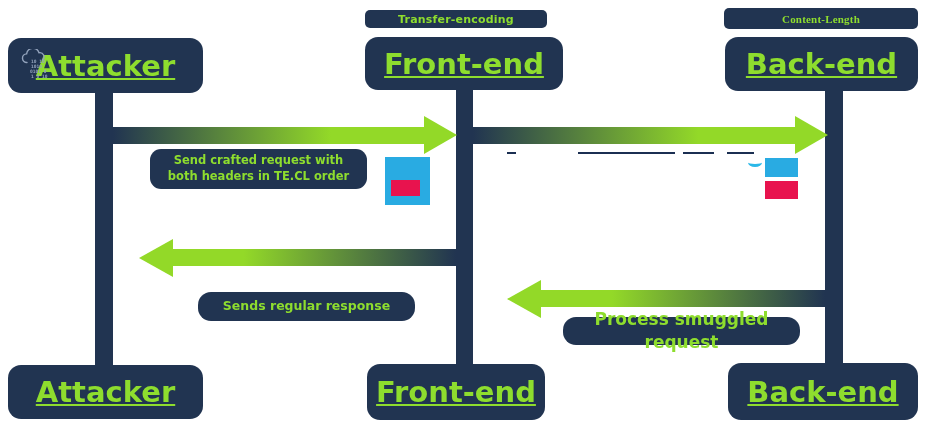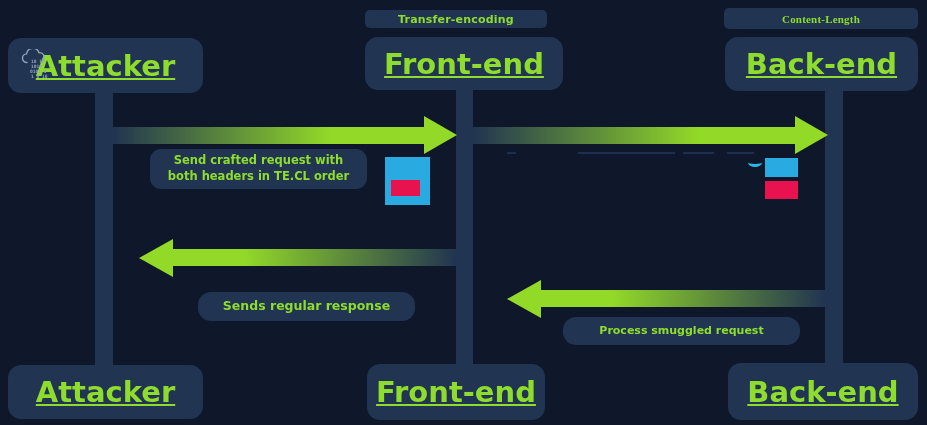--- a/index.html
+++ b/index.html
@@ -1,17 +1,17 @@
 <!DOCTYPE html>
 <html><head>
 <meta charset="utf-8">
 <style>
   html,body{margin:0;padding:0;background:#000;}
   .stage{
-    position:relative;width:927px;height:425px;background:#0f172a;overflow:hidden;
+    position:relative;width:927px;height:425px;background:#ffffff;overflow:hidden;
     font-family:"DejaVu Sans","Liberation Sans",sans-serif;
   }
   .box{
     position:absolute;background:#213451;color:#8edd2e;font-weight:700;
     display:flex;align-items:center;justify-content:center;text-align:center;
   }
   .actor-box{border-radius:13px;font-size:29px;text-decoration:underline;}
   .header-label{border-radius:5px;font-size:11px;letter-spacing:.2px;}
   .msg-label{border-radius:11px;font-size:11.5px;line-height:1.35;padding:2px 8px;box-sizing:border-box;}
   .lifeline{position:absolute;background:#213451;}
@@ -74,21 +74,21 @@
 
   <div class="blk blk-blue" style="left:765px;top:158px;width:33px;height:19px;"></div>
   <div class="blk blk-red" style="left:765px;top:181px;width:33px;height:18px;"></div>
 
   <div class="head head-left" style="left:139px;top:239px;"></div>
   <div class="shaft" style="left:173px;top:249px;width:283px;height:17px;background:linear-gradient(90deg,#93d928 25%,#213451 100%);"></div>
   <div class="box msg-label" style="left:198px;top:278px;width:217px;height:29px;font-size:12.5px;border-radius:13px;margin-top:14px;">Sends regular response</div>
 
   <div class="head head-left" style="left:507px;top:280px;"></div>
   <div class="shaft" style="left:541px;top:290px;width:284px;height:17px;background:linear-gradient(90deg,#93d928 25%,#213451 100%);"></div>
-  <div class="box msg-label" style="left:563px;top:317px;width:237px;height:28px;font-size:11px;border-radius:13px;">Process smuggled request</div>
+  <div class="box msg-label" style="left:563px;top:317px;width:237px;height:28px;font-size:17px;border-radius:13px;">Process smuggled request</div>
 
   <div class="box actor-box" style="left:8px;top:365px;width:195px;height:54px;">
     <span>Attacker</span>
   </div>
   <div class="box actor-box" style="left:367px;top:364px;width:178px;height:56px;">
     <span>Front-end</span>
   </div>
   <div class="box actor-box" style="left:728px;top:363px;width:190px;height:57px;">
     <span>Back-end</span>
   </div>

